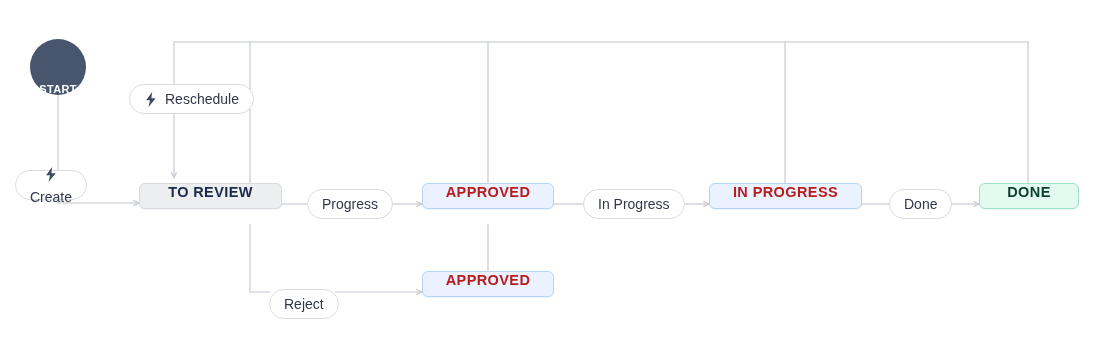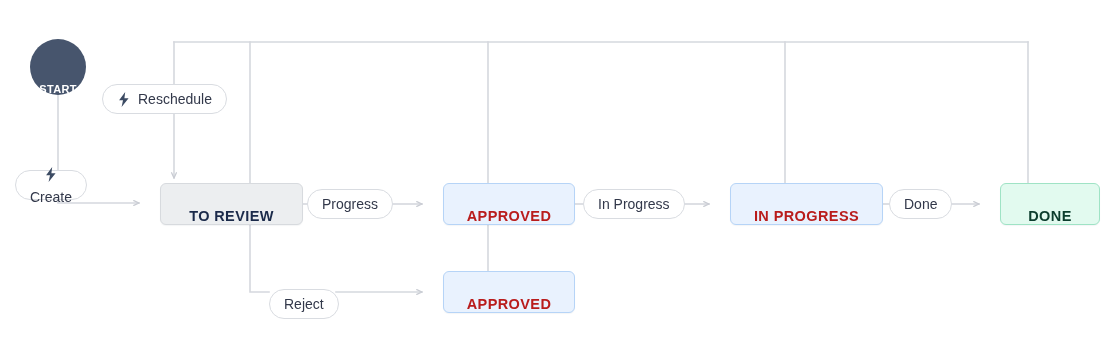--- a/index.html
+++ b/index.html
@@ -49,24 +49,23 @@
     font-family: "Liberation Sans", sans-serif;
   }
 
   
   .status-box {
     position: absolute;
     box-sizing: border-box;
     border-radius: 6px;
     border: 1px solid transparent;
     display: flex;
-    align-items: flex-end;
-    justify-content: center;
-    height: 42px;
-    margin-left: 21px;
+    align-items: flex-start;
+    justify-content: center;
+    height: 26px;
   }
   .status-box .status-label {
     font-size: 14.5px;
     font-weight: bold;
     letter-spacing: 0.4px;
     white-space: nowrap;
     font-family: "Liberation Sans", sans-serif;
   }
   .status-box.gray {
     background: #eceef0;
@@ -189,21 +188,21 @@
 
   <div class="pill" style="left:15px; top:170px;flex-direction:column;">
     <span class="bolt-icon">
       <svg width="12" height="15" viewBox="0 0 12 15">
         <path d="M7.2,0 L1.1,8.2 L5.0,8.2 L3.6,15 L10.6,6.3 L6.4,6.3 Z" fill="#3c4b63"></path>
       </svg>
     </span>
     <span class="pill-label">Create</span>
   </div>
 
-  <div class="pill" style="left:102px; top:84px;">
+  <div class="pill" style="left:129px; top:84px;">
     <span class="bolt-icon">
       <svg width="12" height="15" viewBox="0 0 12 15">
         <path d="M7.2,0 L1.1,8.2 L5.0,8.2 L3.6,15 L10.6,6.3 L6.4,6.3 Z" fill="#3c4b63"></path>
       </svg>
     </span>
     <span class="pill-label">Reschedule</span>
   </div>
 
   <div class="pill" style="left:307px; top:189px;">
     <span class="pill-label">Progress</span>

